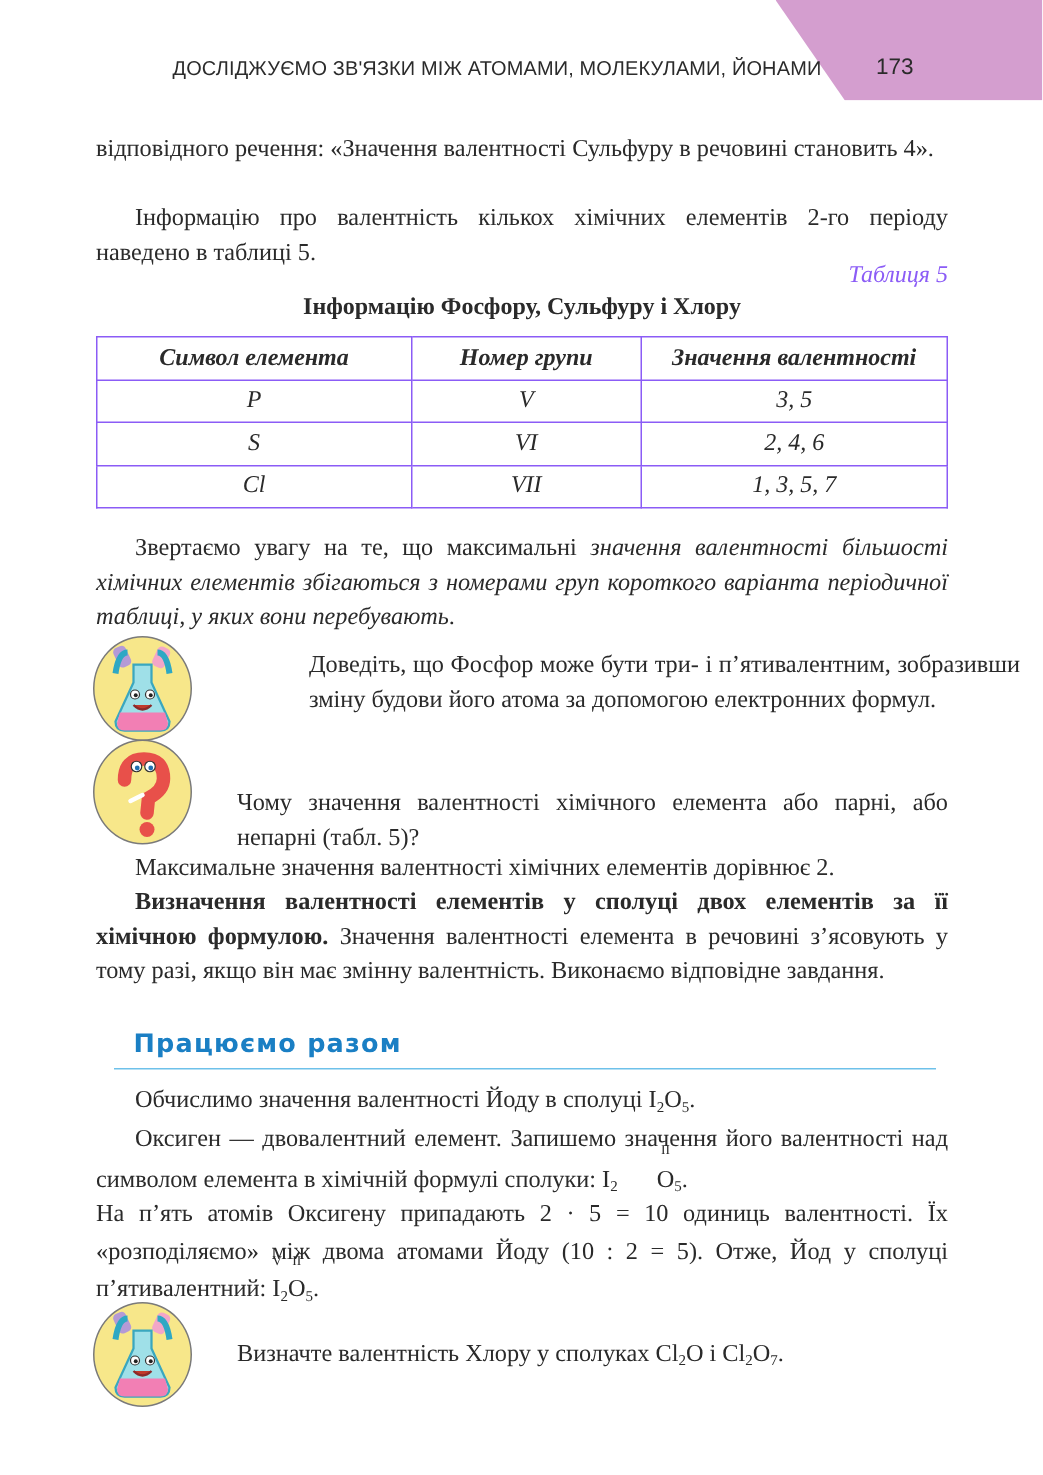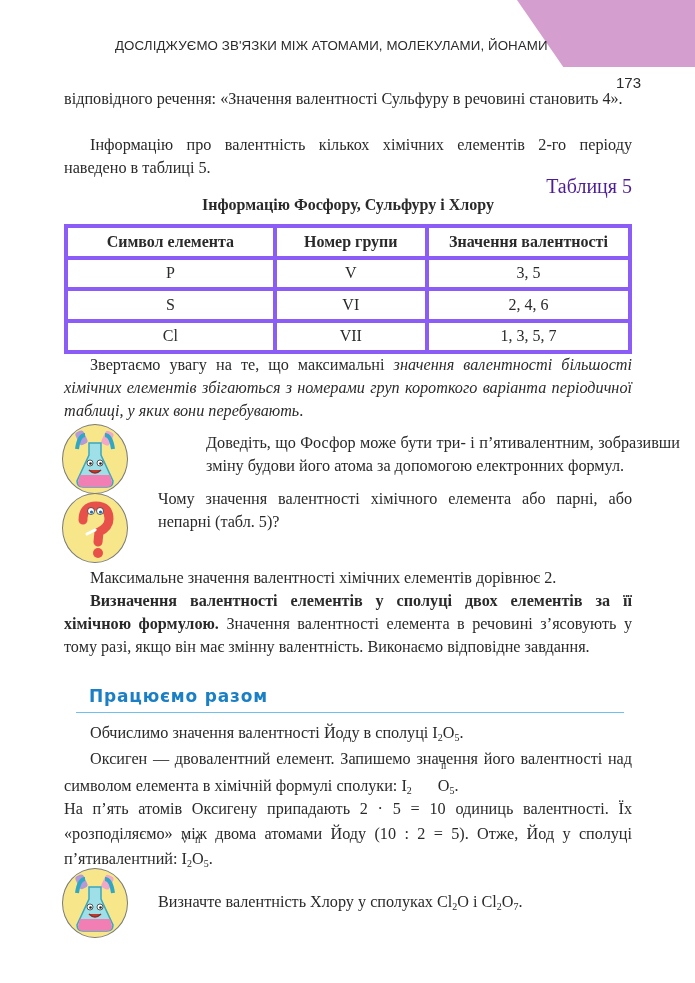--- a/index.html
+++ b/index.html
@@ -10,43 +10,43 @@
   .header-tab {
     position:absolute; top:0; right:0; width:178px; height:67px;
     background:#d49ecf;
     clip-path: polygon(0 0, 100% 0, 100% 100%, 26% 100%);
   }
   .running-head {
     position:absolute; top:38px; left:115px;
     font-family:"Liberation Sans", sans-serif; font-size:13.3px; color:#2b2b2b; letter-spacing:0.1px;
   }
   .page-number {
-    position:absolute; top:36px; left:616px;
-    font-family:"Liberation Sans", sans-serif; font-size:15px; color:#2b2b2b;margin-top:38px;
+    position:absolute; top:36px; left:584px;
+    font-family:"Liberation Sans", sans-serif; font-size:15px; color:#2b2b2b;
   }
   .p {
     position:absolute; left:64px; width:568px;
     font-family:"Liberation Serif", serif; font-size:16.2px; line-height:23px; color:#2a2a2a;
     text-align:justify;
   }
   .indent { text-indent:26px; }
   .caption-right {
-    position:absolute; right:63px; top:175px; 
-    font-family:"Liberation Serif", serif; font-size:20px; color:#4c1d95;
+    position:absolute; right:63px; top:175px; font-style:italic;
+    font-family:"Liberation Serif", serif; font-size:16px; color:#8b5cf6;
   }
   .table-title {
     position:absolute; left:64px; width:568px; top:196px; text-align:center; font-weight:bold;
     font-family:"Liberation Serif", serif; font-size:16px; color:#2a2a2a;
   }
   table.val {
     position:absolute; left:64px; top:224px; width:568px; border-collapse:collapse;
     font-family:"Liberation Serif", serif; font-size:16px; color:#2a2a2a;
   }
   table.val td, table.val th {
-    border:4px solid #8b5cf6; text-align:center; height:27.5px; padding:0;
+    border:1px solid #8b5cf6; text-align:center; height:27.5px; padding:0;font-style:italic;
   }
   table.val th { font-weight:bold; }
   .icon-circle {
     position:absolute; width:64px; height:68px; border-radius:50%;
     background:#f7e78a; border:1px solid #7a7a7a; overflow:hidden;
   }
   .section-title {
     position:absolute; left:89px; top:686px; font-family:"DejaVu Sans", sans-serif;
     font-weight:bold; font-size:17px; color:#1a7fc4; letter-spacing:0.8px;
   }
@@ -119,21 +119,21 @@
   <svg width="64" height="68" viewBox="0 0 64 68">
     <path d="M20 26 Q20 12 33 12 Q46 12 46 25 Q46 33 36 38 L35 48" stroke="#e8504a" stroke-width="9" fill="none" stroke-linecap="round"></path>
     <circle cx="35" cy="59" r="5" fill="#e8504a"></circle>
     <circle cx="28" cy="17" r="3.5" fill="#fff" stroke="#333" stroke-width="0.8"></circle>
     <circle cx="37" cy="17" r="3.5" fill="#fff" stroke="#333" stroke-width="0.8"></circle>
     <circle cx="28.5" cy="18" r="1.6" fill="#1f6fb0"></circle>
     <circle cx="37.5" cy="18" r="1.6" fill="#1f6fb0"></circle>
     <path d="M24 40 L32 36" stroke="#fff" stroke-width="3" stroke-linecap="round"></path>
   </svg>
 </div>
-<div class="p" style="left:158px; width:474px; top:488px;">Чому значення валентності хімічного елемента або парні, або непарні (табл. 5)?</div>
+<div class="p" style="left:158px; width:474px; top:524px;">Чому значення валентності хімічного елемента або парні, або непарні (табл. 5)?</div>
 
 <div class="p indent" style="top:567px;">Максимальне значення валентності хімічних елементів дорівнює 2.</div>
 <div class="p indent" style="top:590px;"><b>Визначення валентності елементів у сполуці двох елементів за її хімічною формулою.</b><span> Значення валентності елемента в речовині з’ясовують у тому разі, якщо він має змінну валентність. Виконаємо відповідне завдання.</span></div>
 
 <div class="section-title">Працюємо разом</div>
 <div class="section-line"></div>
 
 <div class="p indent" style="top:722px;"><span>Обчислимо значення валентності Йоду в сполуці I</span><sub>2</sub><span>O</span><sub>5</sub><span>.</span></div>
 
 <div class="p indent" style="top:746px; line-height:27px;"><span>Оксиген — двовалентний елемент. Запишемо значення його валентності над символом елемента в хімічній формулі сполуки: </span><span><span>I</span><sub>2</sub><span class="over"><span class="mark">II</span><span>O</span></span><sub>5</sub></span><span>.</span></div>

